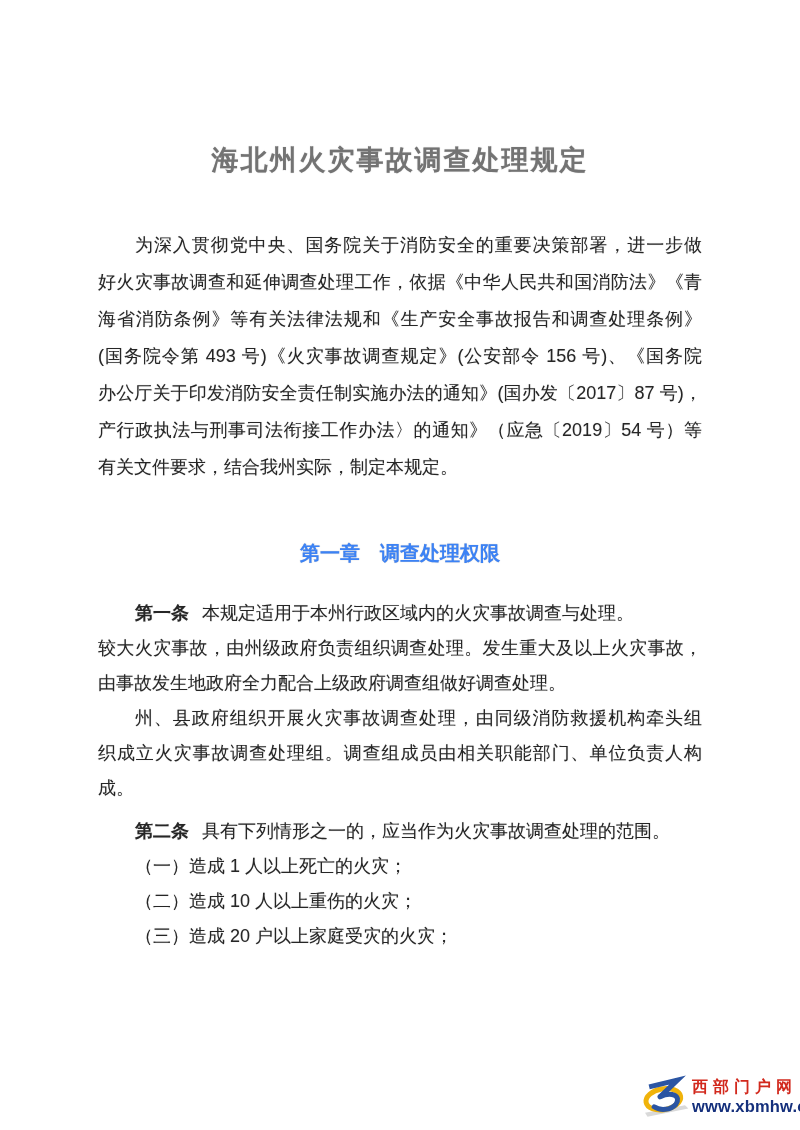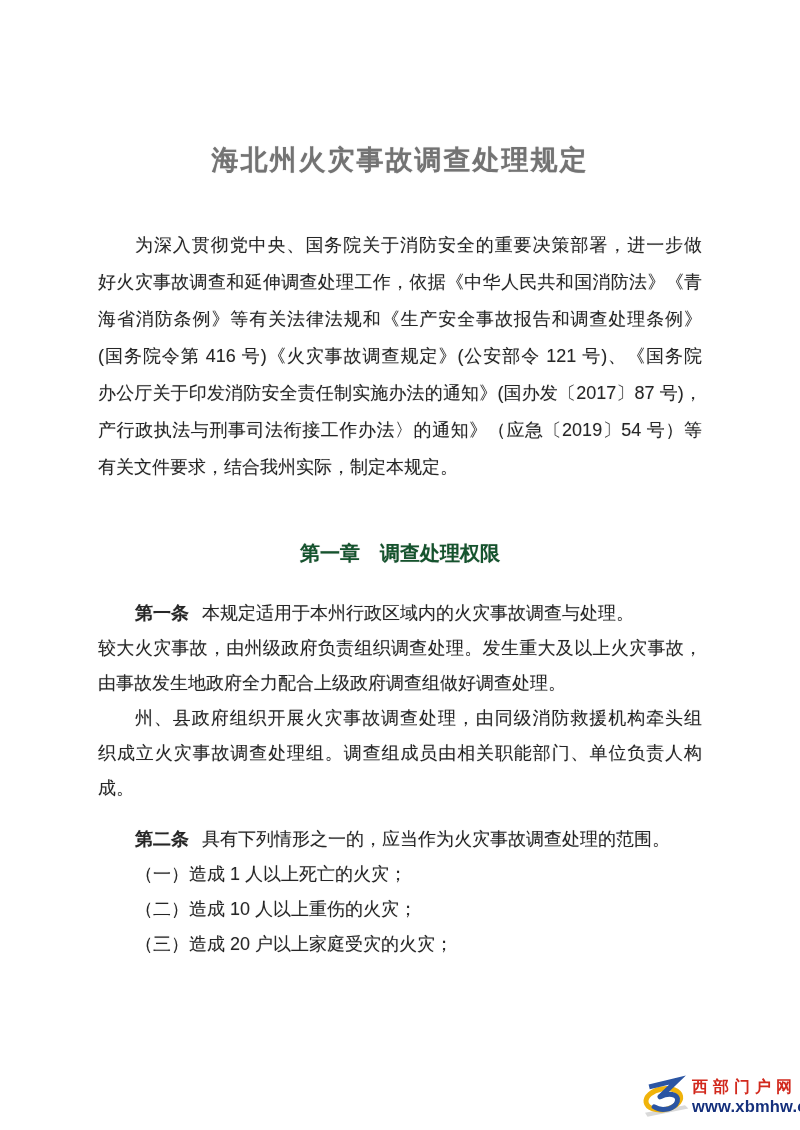--- a/index.html
+++ b/index.html
@@ -31,38 +31,38 @@
   }
   .intro .line { line-height: 37px; height: 37px; }
 
   .chapter {
     position: absolute;
     top: 540px; left: 98px; width: 604px;
     margin: 0;
     text-align: center;
     font-size: 20px;
     font-weight: 700;
-    color: #14532d;
+    color: #3b82f6;
     text-shadow: 0 0 1px rgba(60,60,60,0.35);
   }
 
   .articles {
     position: absolute;
     top: 596px; left: 98px; width: 604px;
   }
   .articles .line { line-height: 35px; height: 35px; }
 
   .line {
     font-size: 18px;
     color: #262626;
     text-shadow: 0 0 1px rgba(70,70,70,0.3);
   }
   .fill { text-align: justify; text-align-last: justify; }
   .indent { text-indent: 37px; }
-  .gap { margin-top: 16px; }
+  .gap { margin-top: 8px; }
   .label { font-weight: 700; margin-right: 13px; }
 
   .watermark {
     position: absolute;
     left: 640px; top: 1066px;
     width: 158px; height: 60px;
     display: flex;
     align-items: center;
   }
   .wm-logo { width: 50px; height: 54px; flex: 0 0 auto; margin-right: 2px; }
@@ -88,21 +88,21 @@
 <body>
 
 <div class="page">
 
   <h1 class="title">海北州火灾事故调查处理规定</h1>
 
   <div class="intro">
     <div class="line fill indent">为深入贯彻党中央、国务院关于消防安全的重要决策部署，进一步做</div>
     <div class="line fill">好火灾事故调查和延伸调查处理工作，依据《中华人民共和国消防法》《青</div>
     <div class="line fill">海省消防条例》等有关法律法规和《生产安全事故报告和调查处理条例》</div>
-    <div class="line fill">(国务院令第 416 号)《火灾事故调查规定》(公安部令 121 号)、《国务院</div>
+    <div class="line fill">(国务院令第 493 号)《火灾事故调查规定》(公安部令 156 号)、《国务院</div>
     <div class="line fill">办公厅关于印发消防安全责任制实施办法的通知》(国办发〔2017〕87 号)，</div>
     <div class="line fill">产行政执法与刑事司法衔接工作办法〉的通知》（应急〔2019〕54 号）等</div>
     <div class="line">有关文件要求，结合我州实际，制定本规定。</div>
   </div>
 
   <h2 class="chapter">第一章　调查处理权限</h2>
 
   <div class="articles">
 
     <div class="line indent">

